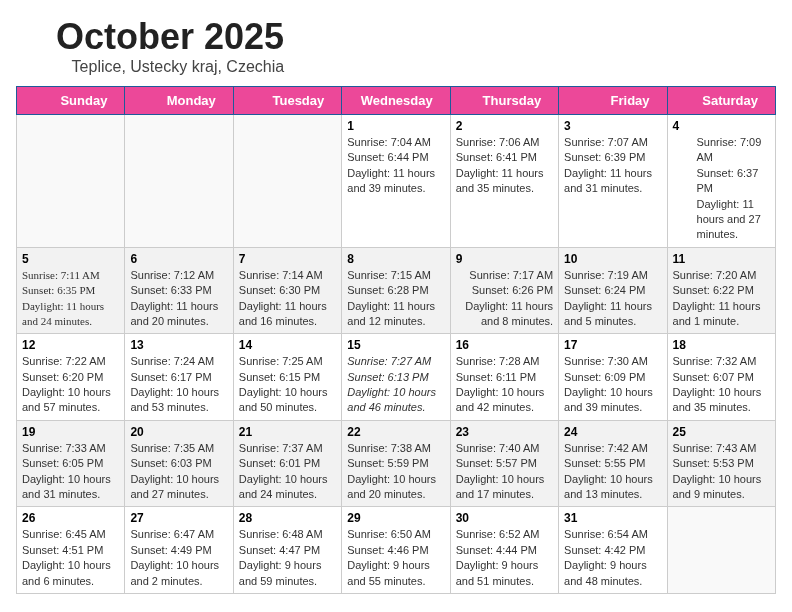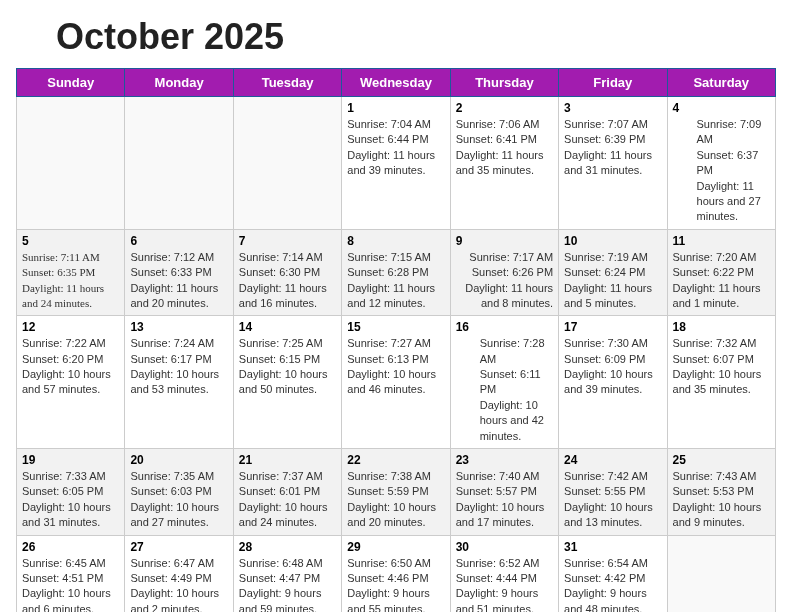--- a/index.html
+++ b/index.html
@@ -41,24 +41,24 @@
       font-size: 16px;
       font-weight: normal;
       color: #444;
     }
     .calendar {
       width: 100%;
       border-collapse: collapse;
       font-size: 11px;
     }
     .calendar th {
-      background: #a21caf;
+      background: #ec4899;
       color: #fff;
-      text-align: center;
-      padding: 6px 10px;
+      text-align: right;
+      padding: 6px 17px;
       font-size: 13px;
       font-weight: bold;
       border: 1px solid #1e5a9a;
     }
     .calendar td {
       vertical-align: top;
       border: 1px solid #ccc;
       padding: 4px 5px;
       width: 14.28%;
       min-height: 80px;
@@ -79,20 +79,21 @@
     }
     .row-bg-white td { background: #fff; }
     .row-bg-gray td { background: #f2f2f2; }
   </style>
 </head>
 <body>
 
 <div class="header">
   <div class="title-block">
     <h1>October 2025</h1>
+    <h2>Teplice, Ustecky kraj, Czechia</h2>
   </div>
 </div>
 
 <table class="calendar">
   <thead>
     <tr>
     <th>Sunday</th>
         <th>Monday</th>
         <th>Tuesday</th>
         <th>Wednesday</th>
@@ -189,27 +190,27 @@
 Daylight: 10 hours and 53 minutes.</div>
         </td>
         <td>
           <span class="day-num">14</span>
           <div class="day-info" style="white-space: pre-line;">Sunrise: 7:25 AM
 Sunset: 6:15 PM
 Daylight: 10 hours and 50 minutes.</div>
         </td>
         <td>
           <span class="day-num">15</span>
-          <div class="day-info" style="white-space: pre-line;">Sunrise: 7:27 AM
+          <div class="day-info" style="white-space: pre-line; font-style: italic;">Sunrise: 7:27 AM
 Sunset: 6:13 PM
 Daylight: 10 hours and 46 minutes.</div>
         </td>
         <td>
           <span class="day-num">16</span>
-          <div class="day-info" style="white-space: pre-line; margin-left: 24px;">Sunrise: 7:28 AM
+          <div class="day-info" style="white-space: pre-line;">Sunrise: 7:28 AM
 Sunset: 6:11 PM
 Daylight: 10 hours and 42 minutes.</div>
         </td>
         <td>
           <span class="day-num">17</span>
           <div class="day-info" style="white-space: pre-line;">Sunrise: 7:30 AM
 Sunset: 6:09 PM
 Daylight: 10 hours and 39 minutes.</div>
         </td>
         <td>

